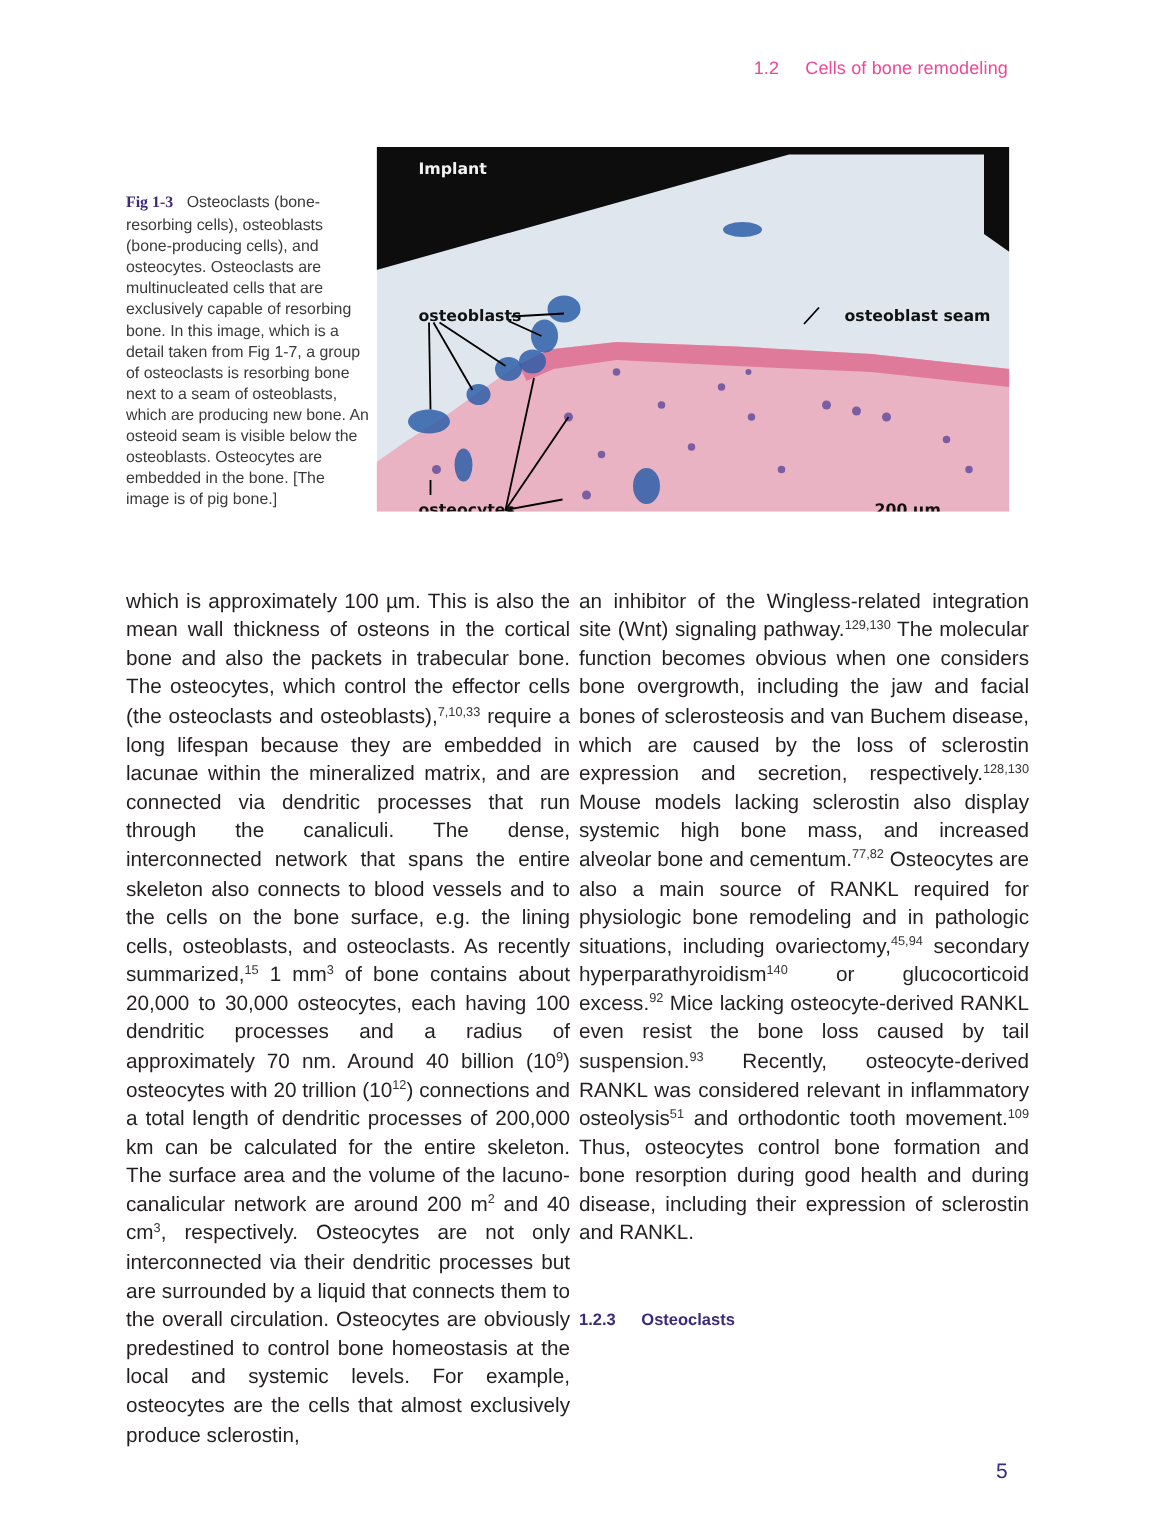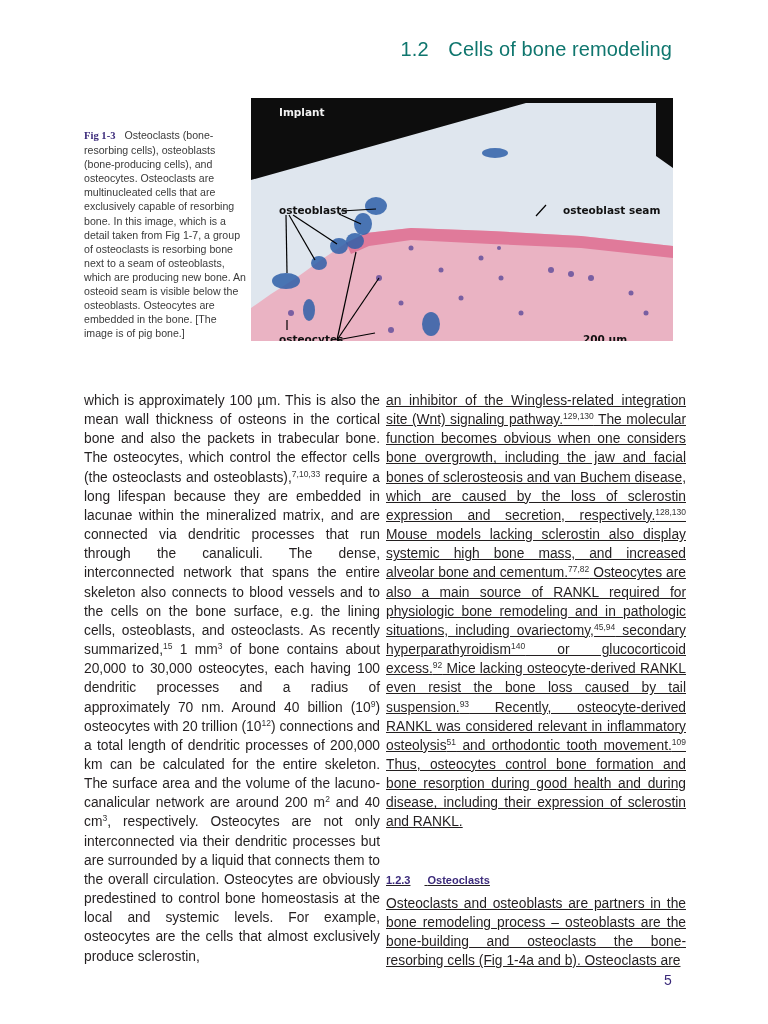--- a/index.html
+++ b/index.html
@@ -1,30 +1,30 @@
 <!DOCTYPE html>
 <html><head>
 <meta charset="utf-8">
 <style>
   html, body { margin: 0; padding: 0; background: #ffffff; }
   body { width: 768px; height: 1024px; position: relative; overflow: hidden;
          font-family: "Liberation Sans", "DejaVu Sans", sans-serif; color: #231f20; }
 
-  .running-head { position: absolute; top: 38px; right: 96px; font-size: 20px; color: #0f766e; letter-spacing: 0.1px; }
+  .running-head { position: absolute; top: 38px; right: 96px; font-size: 12px; color: #ec4899; letter-spacing: 0.1px; }
   .running-head .num { margin-right: 14px; }
 
   .caption { position: absolute; left: 84px; top: 128px; width: 162px; font-size: 10.6px; line-height: 14.1px; color: #3a3a3a; }
   .caption .fig-label { color: #3b2a7a; font-weight: bold; margin-right: 6px; font-family: Liberation Serif, serif; }
 
   .figure { position: absolute; left: 251px; top: 98px; width: 422px; height: 243px; overflow: hidden; }
   .figure svg { display: block; }
 
   .col { position: absolute; top: 391px; width: 296px; font-size: 13.8px; line-height: 19.15px; text-align: justify; color: #231f20; }
   .col.left { left: 84px; }
-  .col.right { left: 386px; width: 300px; text-decoration: underline; }
+  .col.right { left: 386px; width: 300px; }
   .col p { margin: 0; }
   sup { font-size: 8.5px; line-height: 0; vertical-align: 5px; color: #333; }
 
   .section-heading { margin: 38px 0 4px 0 !important; color: #3b2a7a; font-weight: bold; font-size: 11px; line-height: 20px; text-align: left !important; }
   .section-heading .snum { margin-right: 14px; }
 
   .page-number { position: absolute; top: 972px; left: 664px; font-size: 14px; color: #3b2a7a; }
 </style>
 </head>
 <body>
@@ -109,21 +109,20 @@
 <div class="col left">
   <p>which is approximately 100 µm. This is also the mean wall thickness of osteons in the cortical bone and also the packets in trabecular bone. The osteocytes, which control the effector cells (the osteoclasts and osteoblasts),<sup>7,10,33</sup> require a long lifespan because they are embedded in lacunae within the mineralized matrix, and are connected via dendritic processes that run through the canaliculi. The dense, interconnected network that spans the entire skeleton also connects to blood vessels and to the cells on the bone surface, e.g. the lining cells, osteoblasts, and osteoclasts. As recently summarized,<sup>15</sup> 1 mm<sup>3</sup> of bone contains about 20,000 to 30,000 osteocytes, each having 100 dendritic processes and a radius of approximately 70 nm. Around 40 billion (10<sup>9</sup>) osteocytes with 20 trillion (10<sup>12</sup>) connections and a total length of dendritic processes of 200,000 km can be calculated for the entire skeleton. The surface area and the volume of the lacuno-canalicular network are around 200 m<sup>2</sup> and 40 cm<sup>3</sup>, respectively. Osteocytes are not only interconnected via their dendritic processes but are surrounded by a liquid that connects them to the overall circulation. Osteocytes are obviously predestined to control bone homeostasis at the local and systemic levels. For example, osteocytes are the cells that almost exclusively produce sclerostin,</p>
 </div>
 
 <div class="col right">
   <p>an inhibitor of the Wingless-related integration site (Wnt) signaling pathway.<sup>129,130</sup> The molecular function becomes obvious when one considers bone overgrowth, including the jaw and facial bones of sclerosteosis and van Buchem disease, which are caused by the loss of sclerostin expression and secretion, respectively.<sup>128,130</sup> Mouse models lacking sclerostin also display systemic high bone mass, and increased alveolar bone and cementum.<sup>77,82</sup> Osteocytes are also a main source of RANKL required for physiologic bone remodeling and in pathologic situations, including ovariectomy,<sup>45,94</sup> secondary hyperparathyroidism<sup>140</sup> or glucocorticoid excess.<sup>92</sup> Mice lacking osteocyte-derived RANKL even resist the bone loss caused by tail suspension.<sup>93</sup> Recently, osteocyte-derived RANKL was considered relevant in inflammatory osteolysis<sup>51</sup> and orthodontic tooth movement.<sup>109</sup> Thus, osteocytes control bone formation and bone resorption during good health and during disease, including their expression of sclerostin and RANKL.</p>
   <p class="section-heading">
     <span class="snum">1.2.3</span>
     <span>Osteoclasts</span>
   </p>
-  <p>Osteoclasts and osteoblasts are partners in the bone remodeling process – osteoblasts are the bone-building and osteoclasts the bone-resorbing cells (Fig 1-4a and b). Osteoclasts are</p>
 </div>
 
 <div class="page-number">5</div>
 
 <style>
   .figure .lbl { font-family: "DejaVu Sans", sans-serif; font-size: 10.5px; fill: #111; font-weight: bold; }
   .figure .lbl.light { fill: #f2f2f2; }
   .figure .cells ellipse { fill: #2f5fa8; opacity: 0.85; }
   .figure .dots circle { fill: #5d4a9a; opacity: 0.8; }
 </style>

